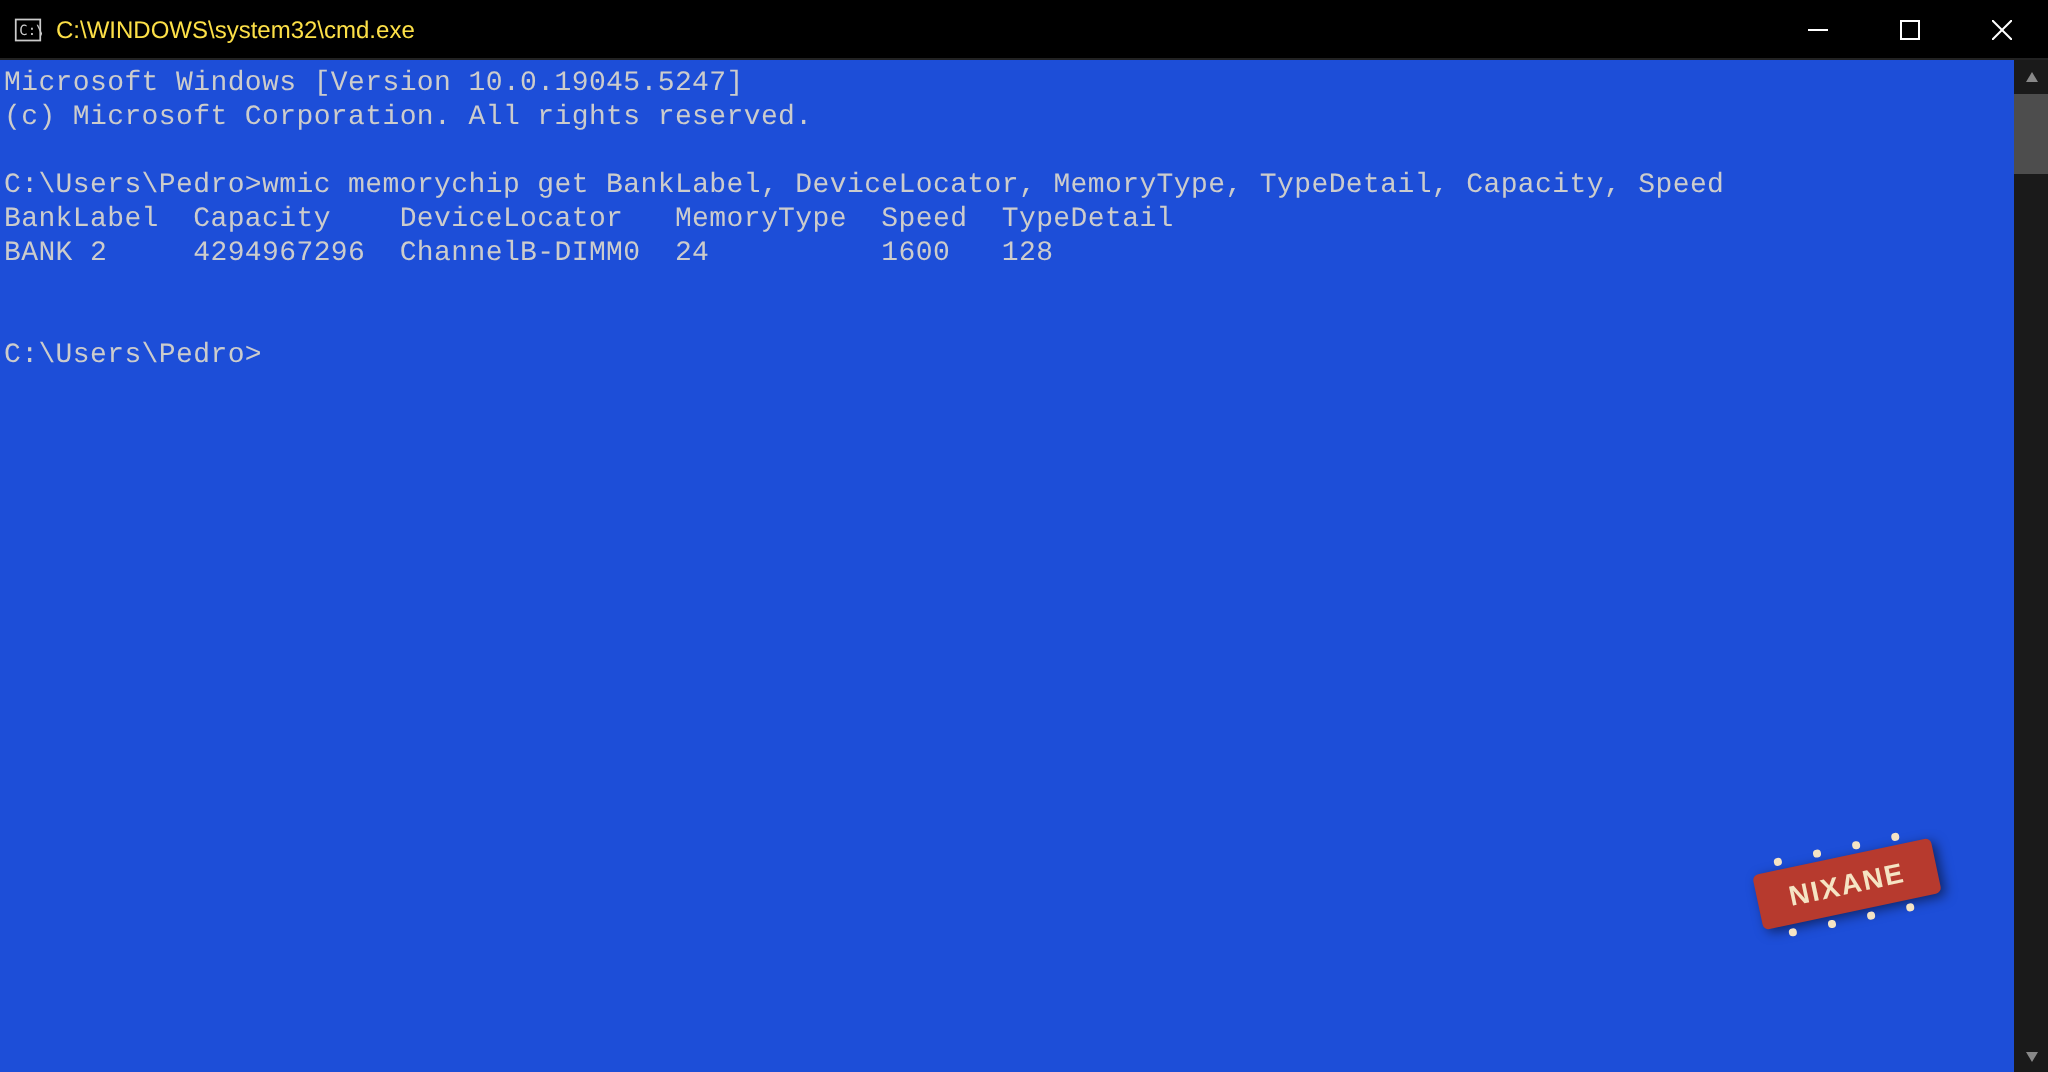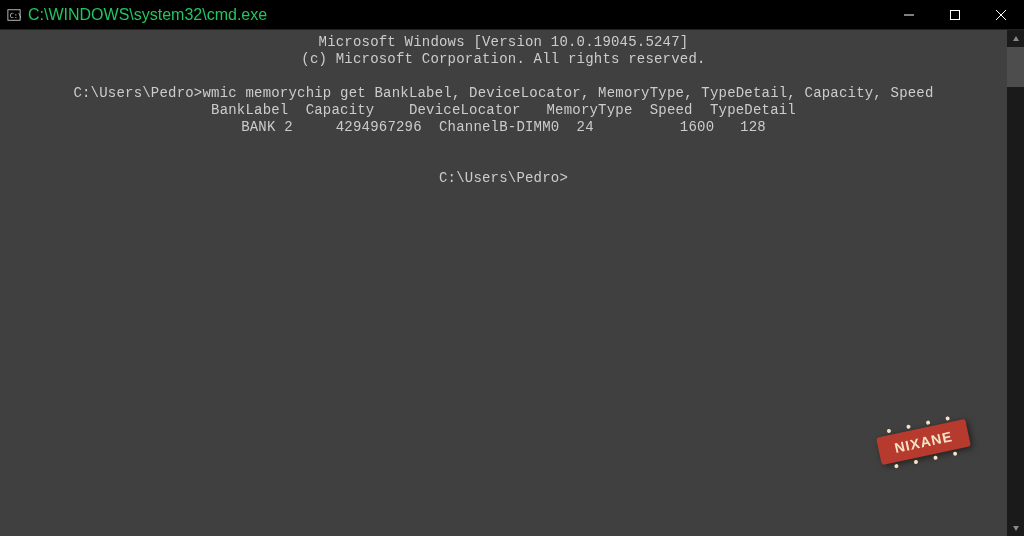--- a/index.html
+++ b/index.html
@@ -42,23 +42,23 @@
       align-items: center;
       justify-content: center;
     }
 
     .titlebar-icon svg {
       width: 14px;
       height: 14px;
     }
 
     .titlebar-title {
-      color: #22c55e;
+      color: #fde047;
       font-family: 'Segoe UI', Tahoma, sans-serif;
-      font-size: 16px;
+      font-size: 12px;
     }
 
     .titlebar-controls {
       display: flex;
       height: 100%;
     }
 
     .titlebar-btn {
       width: 46px;
       height: 30px;
@@ -74,25 +74,24 @@
     }
 
     .terminal-wrapper {
       display: flex;
       height: calc(100% - 30px);
     }
 
     .terminal {
       flex: 1;
       padding: 4px 2px;
-      background: #404040;
+      background: #1d4ed8;
       white-space: pre;
       line-height: 17px;
       letter-spacing: 0.2px;
-      text-align: center;
     }
 
     .scrollbar {
       width: 17px;
       background: #1a1a1a;
       position: relative;
     }
 
     .scrollbar-btn {
       height: 17px;

